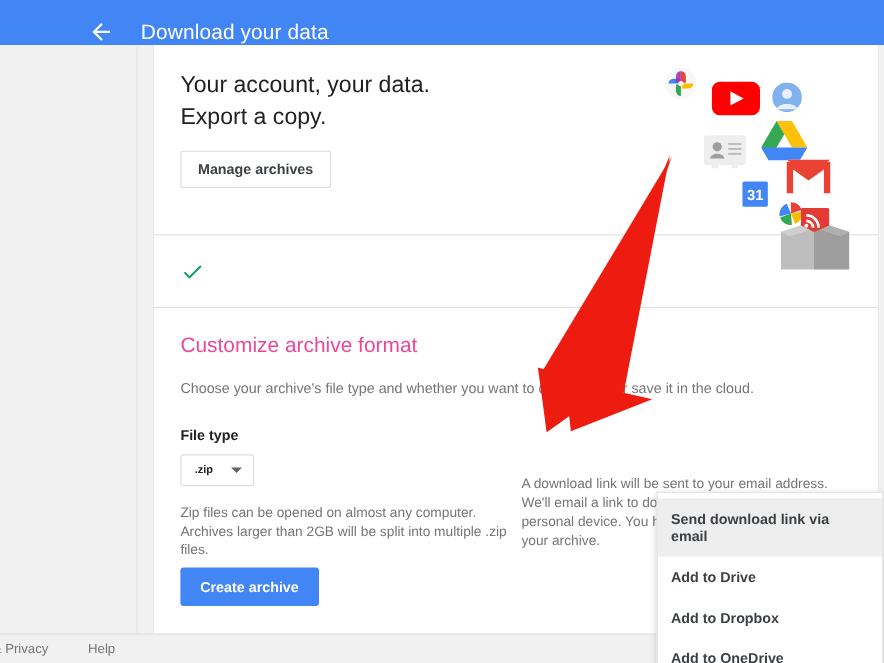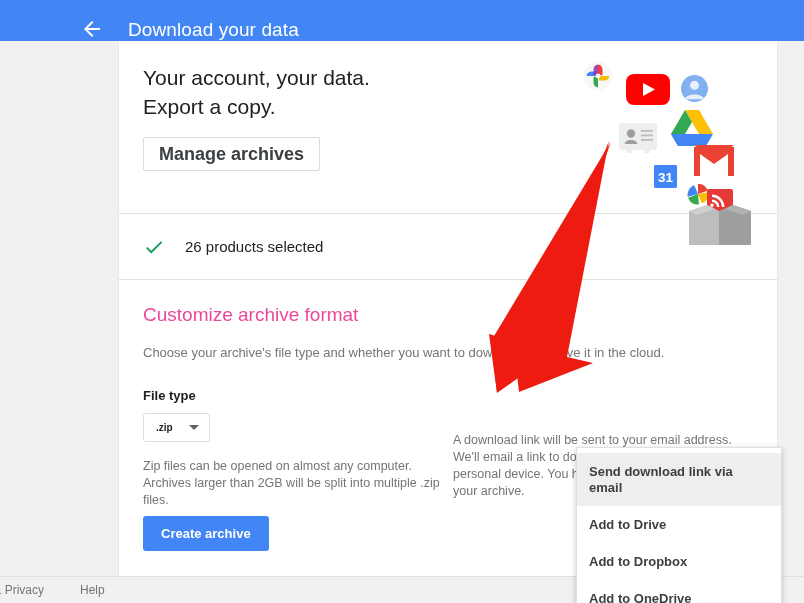--- a/index.html
+++ b/index.html
@@ -50,21 +50,21 @@
   #left-gutter {
     position: absolute; top: 0; left: 0;
     width: 125px; height: 535px;
     background: #f1f1f1;
     border-right: 1px solid #e4e4e4;
   }
 
   
   #card {
     position: absolute;
-    top: 0px; left: 118px;
+    top: 0px; left: 139px;
     width: 660px;
     height: 535px;
     background: #ffffff;
     border-left: 1px solid #e8e8e8;
     border-right: 1px solid #e8e8e8;
   }
 
   .card-section { position: relative; }
   .divider {
     height: 1px; background: #e0e0e0; width: 100%;
@@ -81,21 +81,21 @@
     margin: 20px 0 0 0; line-height: 18px;
   }
   #manage-archives-btn {
     margin-top: 16px;
     display: inline-block;
     padding: 9px 15px;
     border: 1px solid #dadce0;
     border-radius: 2px;
     background: #ffffff;
     color: #3c4043;
-    font-size: 18px;
+    font-size: 13px;
     font-weight: bold;
     cursor: pointer;
     line-height: 14px;
   }
 
   
   #icon-cluster {
     position: absolute;
     top: 20px; right: 12px;
     width: 190px; height: 165px;
@@ -319,21 +319,20 @@
       </div>
 
       <div class="divider"></div>
 
       <div id="products-row" class="card-section">
         <div id="check-icon">
           <svg width="22" height="22" viewBox="0 0 24 24">
             <path d="M9 16.2 L4.8 12 L3.4 13.4 L9 19 L21 7 L19.6 5.6 Z" fill="#0f9d58"></path>
           </svg>
         </div>
-        <div id="products-label">26 products selected</div>
       </div>
 
       <div class="divider"></div>
 
       <div id="customize" class="card-section">
         <h2 id="customize-title">Customize archive format</h2>
         <p id="customize-desc">Choose your archive's file type and whether you want to download it or save it in the cloud.</p>
 
         <div class="columns">
 

